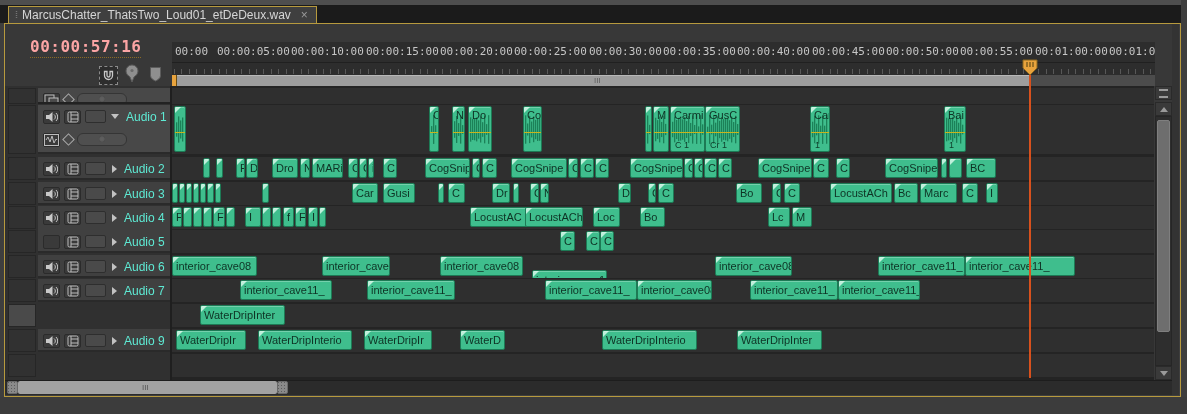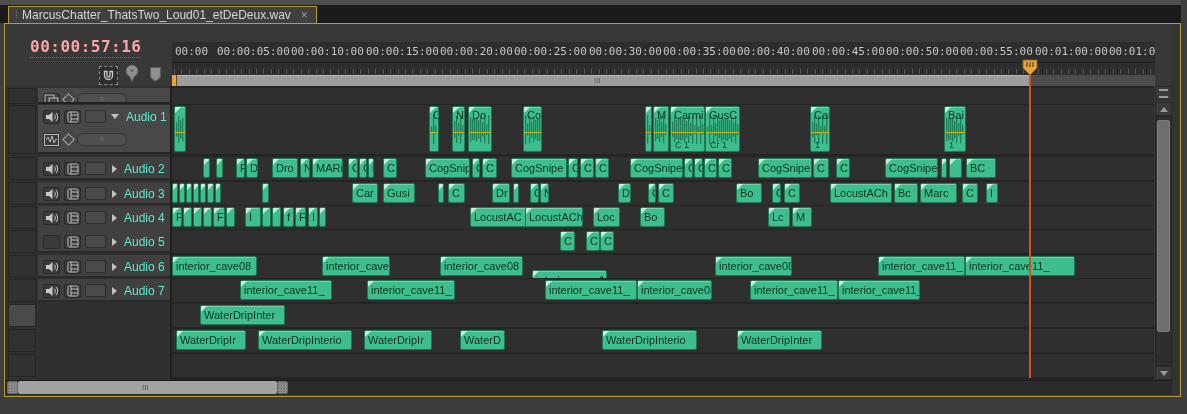--- a/index.html
+++ b/index.html
@@ -707,20 +707,39 @@
           <span class="lbl">interior_cave11_</span>
         </div>
       </div>
       <div class="lockcell sel" style="left: 8px; top: 304px; width: 28px; height: 23px;"></div>
       <div class="lane" style="left: 172px; top: 304px; width: 982px; height: 23px;">
         <div class="clip" style="left: 28px; width: 85px; top: 1px; height: 20px;">
           <span class="lbl">WaterDripInter</span>
         </div>
       </div>
       <div class="lockcell" style="left: 8px; top: 329px; width: 28px; height: 23px;"></div>
+      <div class="hrow" style="left: 38px; top: 329px; width: 132px; height: 23px;">
+        <div class="hline">
+          <div class="ibox">
+            <svg width="13" height="12" viewBox="0 0 13 12">
+              <path d="M1 4 h3 l3.5-3 v10 L4 8 H1z" fill="#c8c8c8"></path>
+              <path d="M9 3.5 a3 3 0 0 1 0 5 M11 2 a5.5 5.5 0 0 1 0 8" stroke="#c8c8c8" fill="none" stroke-width="1"></path>
+            </svg>
+          </div>
+          <div class="ibox">
+            <svg width="12" height="12" viewBox="0 0 12 12">
+              <rect x="1" y="1" width="10" height="10" rx="1.5" fill="none" stroke="#bcbcbc"></rect>
+              <path d="M4 1 v10 M4 4 h7 M4 8 h7" stroke="#bcbcbc" fill="none"></path>
+            </svg>
+          </div>
+          <div class="blankbox"></div>
+          <div class="tri-r"></div>
+          <span class="tlabel">Audio 9</span>
+        </div>
+      </div>
       <div class="lane" style="left: 172px; top: 329px; width: 982px; height: 23px;">
         <div class="clip" style="left: 4px; width: 70px; top: 1px; height: 20px;">
           <span class="lbl">WaterDripIr</span>
         </div>
         <div class="clip" style="left: 86px; width: 94px; top: 1px; height: 20px;">
           <span class="lbl">WaterDripInterio</span>
         </div>
         <div class="clip" style="left: 192px; width: 68px; top: 1px; height: 20px;">
           <span class="lbl">WaterDripIr</span>
         </div>

